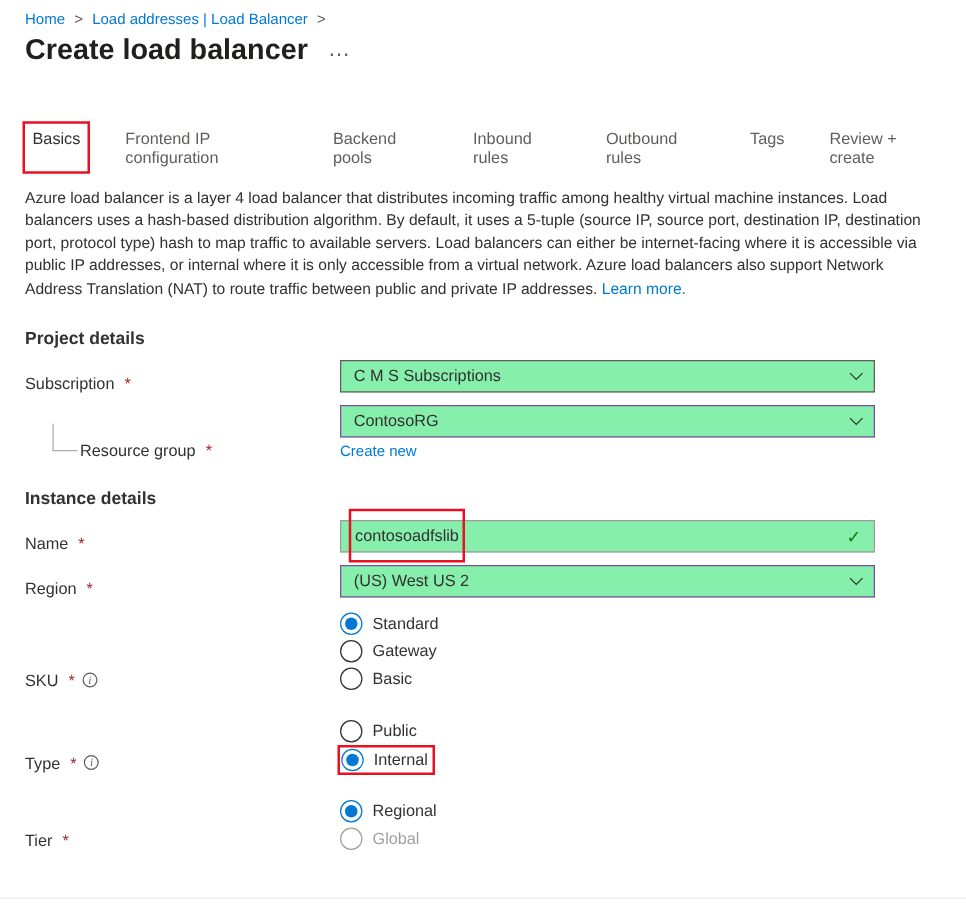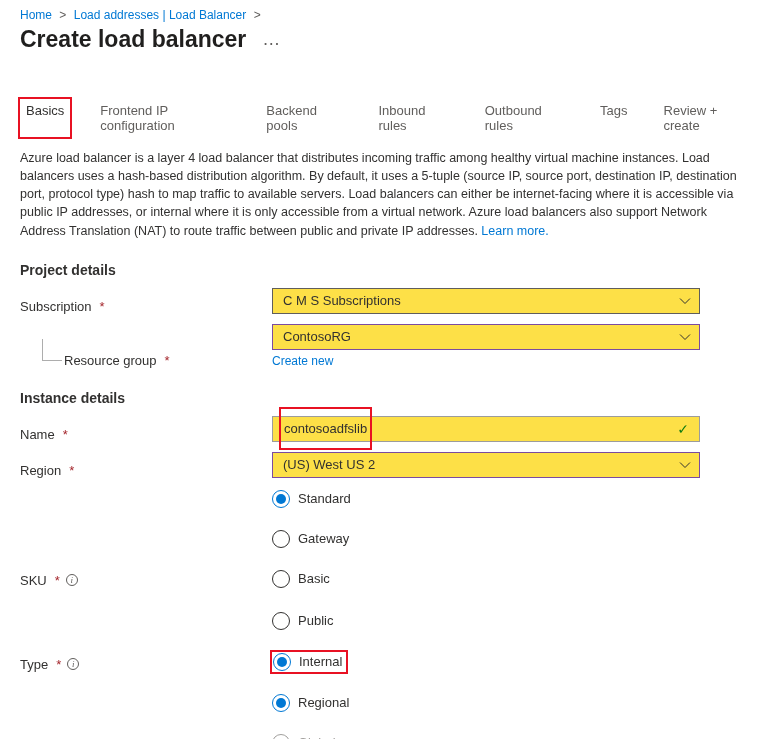--- a/index.html
+++ b/index.html
@@ -84,42 +84,42 @@
       display: inline-flex; align-items: center; justify-content: center;
       font-size: 9px; color: #605e5c; font-style: italic; font-family: serif;
     }
     .control-cell { flex: 1; max-width: 428px; }
     .select-box, .text-box {
       width: 100%;
       height: 26px;
       border: 1px solid #605e5c;
       padding: 0 28px 0 10px;
       font-size: 13px;
-      background: #fde047;
+      background: #86efac;
       position: relative;
       display: flex;
       align-items: center;
       cursor: pointer;
     }
     .select-box.purple, .text-box.purple { border-color: #7b4ca0; }
     .text-box.validated { border-color: #9c9c9c; }
     .chevron {
       position: absolute; right: 8px; top: 50%; transform: translateY(-50%);
       width: 12px; height: 8px;
     }
     .chevron svg { width: 12px; height: 8px; display: block; }
     .checkmark {
       position: absolute; right: 10px; top: 50%; transform: translateY(-50%);
       color: #107c10; font-size: 14px;
     }
     .link-small {
       color: #0078d4; font-size: 12px; text-decoration: none;
       display: inline-block; margin-top: 4px; cursor: pointer;
     }
-    .radio-group { display: flex; flex-direction: column; gap: 22px; padding-top: 2px; }
+    .radio-group { display: flex; flex-direction: column; gap: 4px; padding-top: 2px; }
     .radio-item { display: flex; align-items: center; gap: 8px; cursor: pointer; }
     .radio-outer {
       width: 18px; height: 18px; border-radius: 50%;
       border: 1px solid #323130; display: flex; align-items: center; justify-content: center;
     }
     .radio-outer.checked { border-color: #0078d4; }
     .radio-inner {
       width: 10px; height: 10px; border-radius: 50%; background: #0078d4;
     }
     .radio-item.disabled { color: #a19f9d; cursor: default; }

